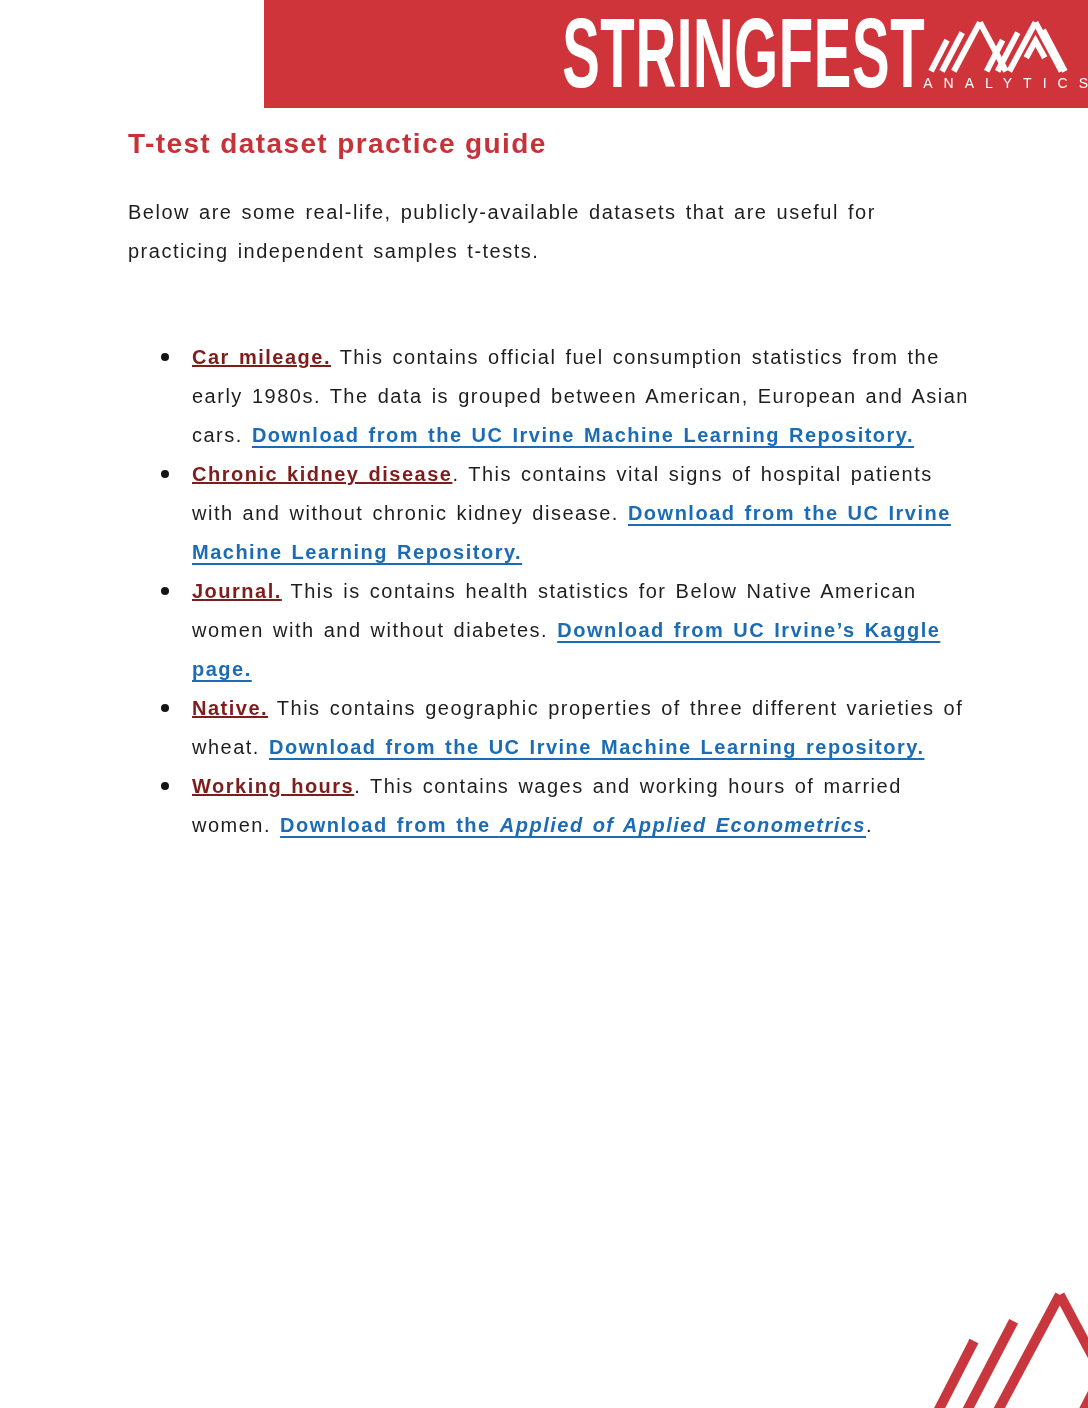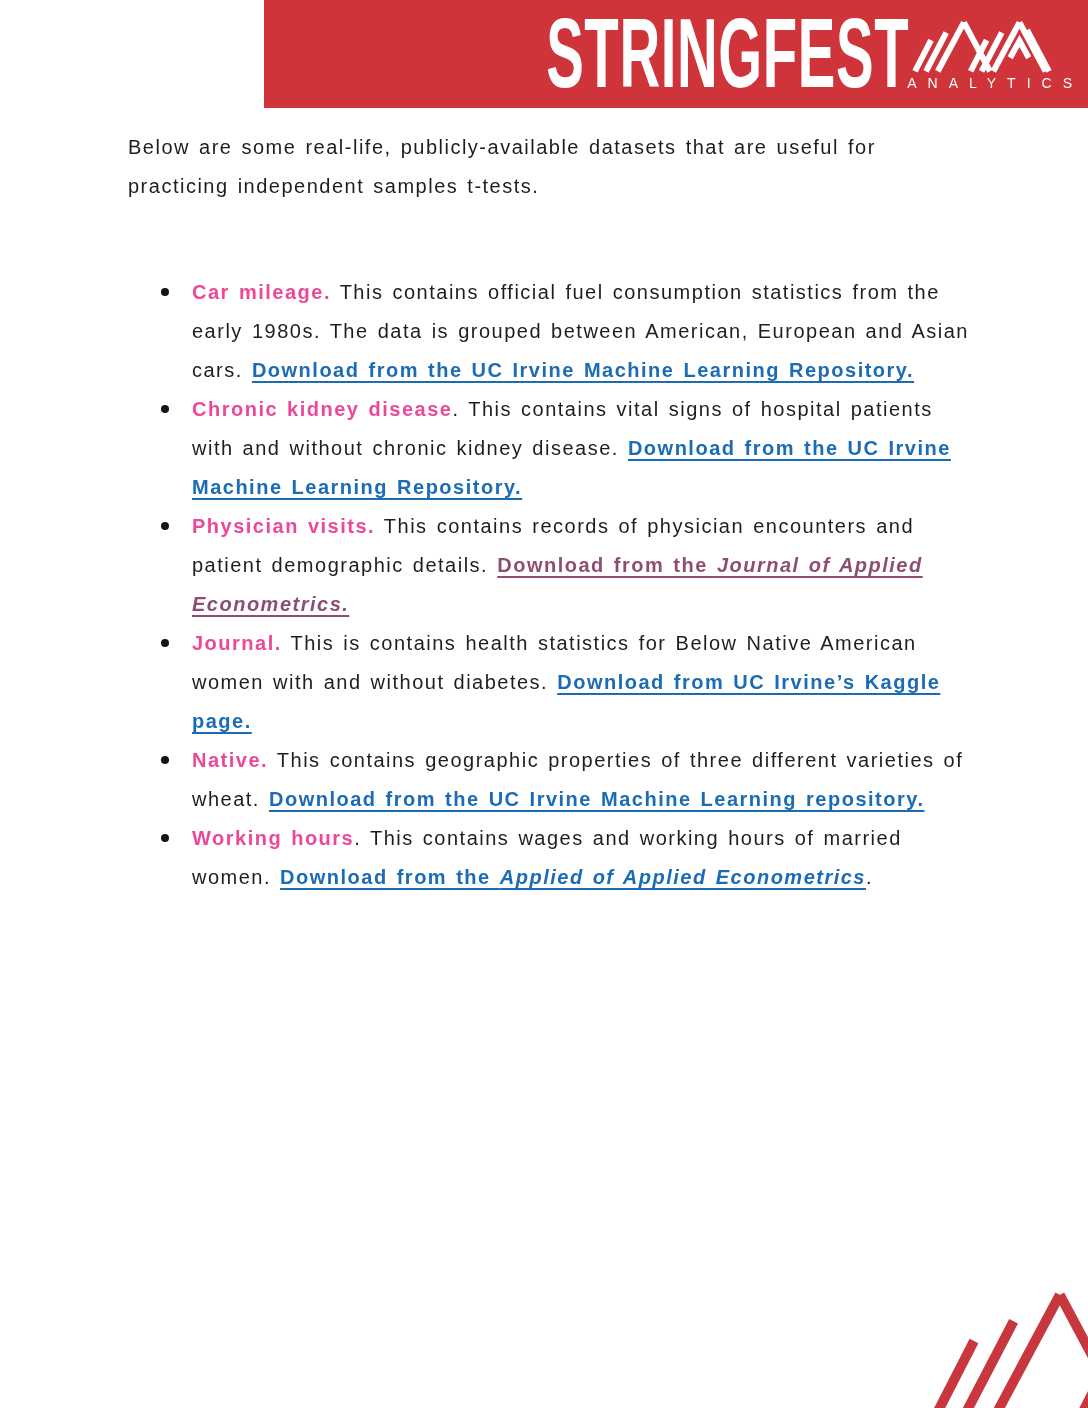--- a/index.html
+++ b/index.html
@@ -23,21 +23,20 @@
 
   
   .banner {
     position: absolute;
     left: 264px; top: 0;
     width: 824px; height: 108px;
     background: var(--brand-red);
     display: flex;
     align-items: center;
     justify-content: flex-end;
-    padding-right: 16px;
   }
   .wordmark {
     color: #ffffff;
     font-size: 94px;
     font-weight: 700;
     line-height: 1;
     letter-spacing: 1px;
     transform: scale(0.60, 1.04);
     transform-origin: right center;
     margin-right: -4px;
@@ -100,21 +99,21 @@
     color: var(--body-text);
   }
   ul.datasets li::before {
     content: "";
     position: absolute;
     left: -31px; top: 15px;
     width: 8px; height: 8px;
     border-radius: 50%;
     background: #141414;
   }
-  .ds-name { font-weight: 700; color: #ec4899; }
+  .ds-name { font-weight: 700; color: #7f1d1d; text-decoration: underline; }
   a.dl-link {
     font-weight: 700;
     text-decoration: underline;
     text-decoration-thickness: 1.5px;
     text-underline-offset: 4px;
     cursor: pointer;
   }
   a.link-blue { color: var(--link-blue); }
   a.link-purple { color: var(--link-purple); }
   .it { font-style: italic; }
@@ -148,27 +147,27 @@
           <path d="M130,4 L161,62"></path>
           <path d="M139,13 L165,62"></path>
           <path d="M119,46 L130,26 L141,46"></path>
         </g>
       </svg>
       <div class="brand-sub">ANALYTICS</div>
     </div>
   </div>
 
   <div class="content">
+    <h1 class="page-title">T-test dataset practice guide</h1>
 
     <p class="intro">Below are some real-life, publicly-available datasets that are useful for practicing independent samples t-tests.</p>
 
     <ul class="datasets">
         <li><span class="ds-name">Car mileage.</span><span class="ds-text"> This contains official fuel consumption statistics from the early 1980s. The data is grouped between American, European and Asian cars. </span><a href="#" class="dl-link link-blue"><span>Download from the UC Irvine Machine Learning Repository.</span></a></li>
         <li><span class="ds-name">Chronic kidney disease</span><span class="ds-text">. This contains vital signs of hospital patients with and without chronic kidney disease. </span><a href="#" class="dl-link link-blue"><span>Download from the UC Irvine Machine Learning Repository.</span></a></li>
-        <li><span class="ds-name">Physician visits.</span><span class="ds-text"> This contains records of physician encounters and patient demographic details. </span><a href="#" class="dl-link link-purple"><span>Download from the </span><span class="it">Journal of Applied Econometrics.</span></a></li>
         <li><span class="ds-name">Journal.</span><span class="ds-text"> This is contains health statistics for Below Native American women with and without diabetes. </span><a href="#" class="dl-link link-blue"><span>Download from UC Irvine’s Kaggle page.</span></a></li>
         <li><span class="ds-name">Native.</span><span class="ds-text"> This contains geographic properties of three different varieties of wheat. </span><a href="#" class="dl-link link-blue"><span>Download from the UC Irvine Machine Learning repository.</span></a></li>
         <li><span class="ds-name">Working hours</span><span class="ds-text">. This contains wages and working hours of married women. </span><a href="#" class="dl-link link-blue"><span>Download from the </span><span class="it">Applied of Applied Econometrics</span></a><span class="ds-text">.</span></li>
       </ul>
   </div>
 
   <svg class="mark corner-mark" viewBox="0 0 190 64" aria-hidden="true">
     <use href="#mmark"></use>
   </svg>
 

